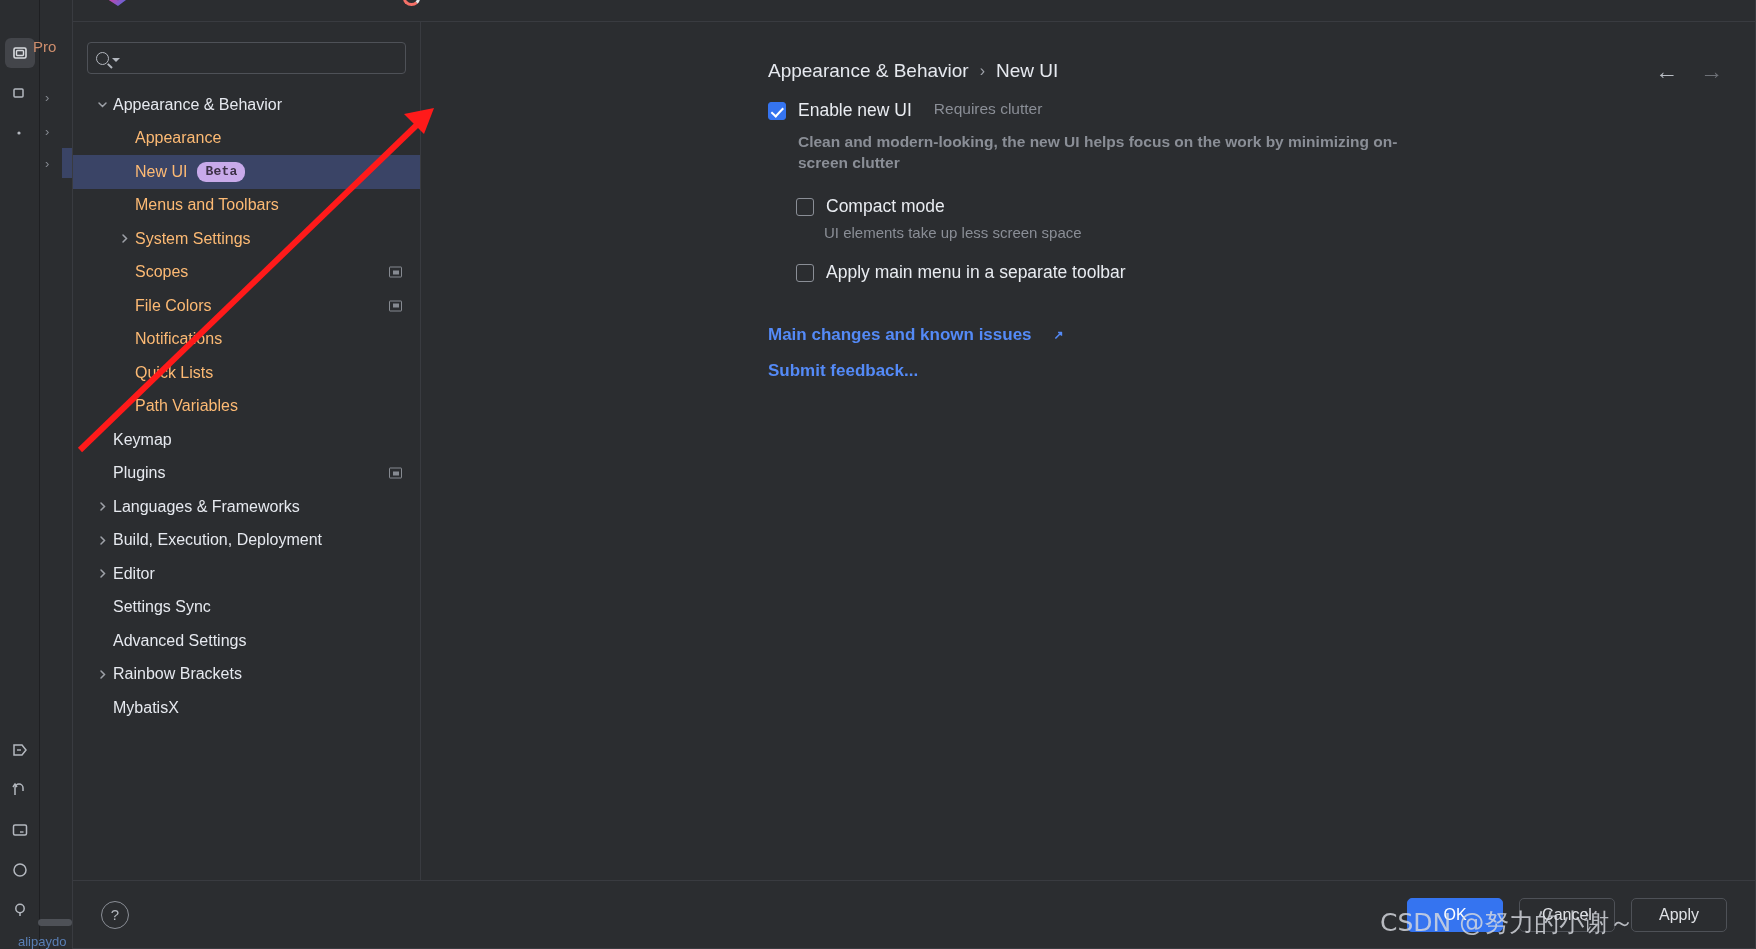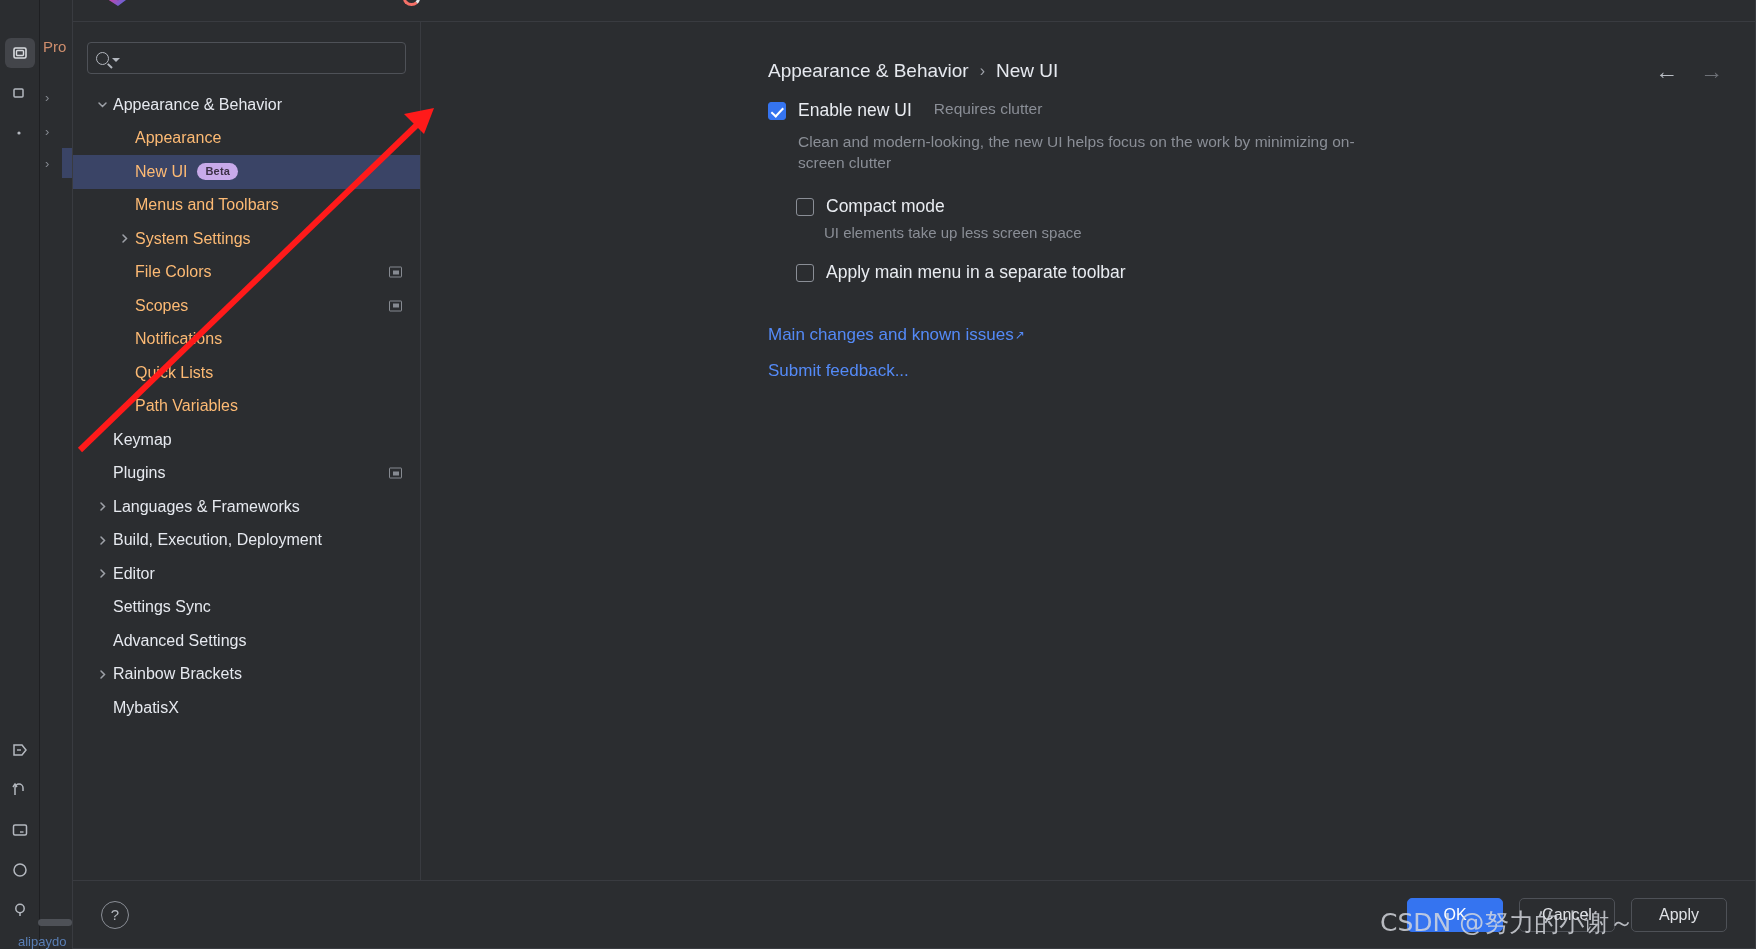--- a/index.html
+++ b/index.html
@@ -22,21 +22,21 @@
     display: flex; align-items: center; justify-content: center;
     color: #b4b8bf; font-size: 15px; line-height: 1;
   }
   .rail-icon.active { background: #43454a; border-radius: 6px; }
   .rail-spacer { flex: 1; }
   .ide-proj {
     position: absolute; left: 40px; top: 0; width: 35px; height: 949px;
     background: #2b2d30; border-right: 1px solid #393b40;
   }
   .ide-proj-title {
-    position: absolute; left: 43px; top: 38px;
+    position: absolute; left: 33px; top: 38px;
     color: #cf8e6d; font-size: 15px; white-space: nowrap;
   }
   .ide-chev {
     position: absolute; left: 45px; color: #868a91; font-size: 13px;
   }
   .ide-bottom-text {
     position: absolute; left: 18px; top: 934px;
     color: #5a7fb5; font-size: 13px; white-space: nowrap;
   }
   .ide-scrollbar {
@@ -125,22 +125,22 @@
     color: #9ea1a8; font-size: 11px; line-height: 1;
   }
   .tw-arrow svg { display: block; }
   .tree-label {
     font-size: 16px; color: #dcdfe4; white-space: nowrap;
   }
   .tree-row.top > .tree-label { color: #e6e9ef; }
   .tree-row.child > .tree-label { color: #fdba74; }
   .badge {
     margin-left: 10px; background: #c8aaea; color: #3d3148;
-    font-size: 11px; font-weight: bold; padding: 2px 8px 3px 8px;
-    border-radius: 9px; letter-spacing: .2px;
+    font-size: 13px; font-weight: bold; padding: 2px 8px 3px 8px;
+    border-radius: 9px; letter-spacing: .2px; font-family: Liberation Mono, monospace;
   }
   .mon-icon {
     position: absolute; right: 18px; top: 50%; transform: translateY(-50%);
     width: 13px; height: 11px; border: 1.6px solid #868a91; border-radius: 1px;
     display: flex; align-items: center; justify-content: center;
   }
   .mon-icon i {
     display: block; width: 6px; height: 4px; background: #868a91;
   }
 
@@ -180,28 +180,28 @@
     border-width: 0 2.1px 2.1px 0; transform: rotate(43deg);
   }
   .cb-label {
     margin-left: 12px; font-size: 17.5px; color: #e9ecf1; white-space: nowrap;
   }
   .cb-hint {
     margin-left: 22px; font-size: 15.5px; color: #8a8e96; white-space: nowrap;
   }
   .desc {
     margin: 11px 0 0 30px; font-size: 15.5px; color: #8a8e96;
-    line-height: 1.35; max-width: 600px;
+    line-height: 1.35; max-width: 600px; font-weight: bold;
   }
   .sub-hint {
     margin: 7px 0 0 56px; font-size: 15px; color: #8a8e96;
   }
   .link {
     font-size: 17px; color: #548af7; text-decoration: none;
-    display: inline-flex; align-items: center; gap: 1px; white-space: nowrap;
+    display: inline-flex; align-items: center; gap: 22px; white-space: nowrap; font-weight: bold;
   }
   .link-arrow { font-size: 12px; color: #548af7; }
 
   
   .footer {
     flex: 0 0 68px; height: 68px; border-top: 1px solid #393b40;
     background: #2b2d30; display: flex; align-items: center;
     padding: 0 28px; position: relative;
   }
   .help-btn {
@@ -341,28 +341,28 @@
             <div class="tree-row child">
               <span class="tw-arrow" style="margin-left: 40px;">
                 <svg width="11" height="11" viewBox="0 0 11 11">
                   <path d="M4 2 L7.5 5.5 L4 9" fill="none" stroke="#9ea1a8" stroke-width="1.5" stroke-linecap="round"></path>
                 </svg>
               </span>
               <span class="tree-label">System Settings</span>
             </div>
             <div class="tree-row child">
               <span class="tw-arrow" style="margin-left: 40px;"></span>
-              <span class="tree-label">File Colors</span>
+              <span class="tree-label">Scopes</span>
               <span class="mon-icon">
                 <i></i>
               </span>
             </div>
             <div class="tree-row child">
               <span class="tw-arrow" style="margin-left: 40px;"></span>
-              <span class="tree-label">Scopes</span>
+              <span class="tree-label">File Colors</span>
               <span class="mon-icon">
                 <i></i>
               </span>
             </div>
             <div class="tree-row child">
               <span class="tw-arrow" style="margin-left: 40px;"></span>
               <span class="tree-label">Notifications</span>
             </div>
             <div class="tree-row child">
               <span class="tw-arrow" style="margin-left: 40px;"></span>

